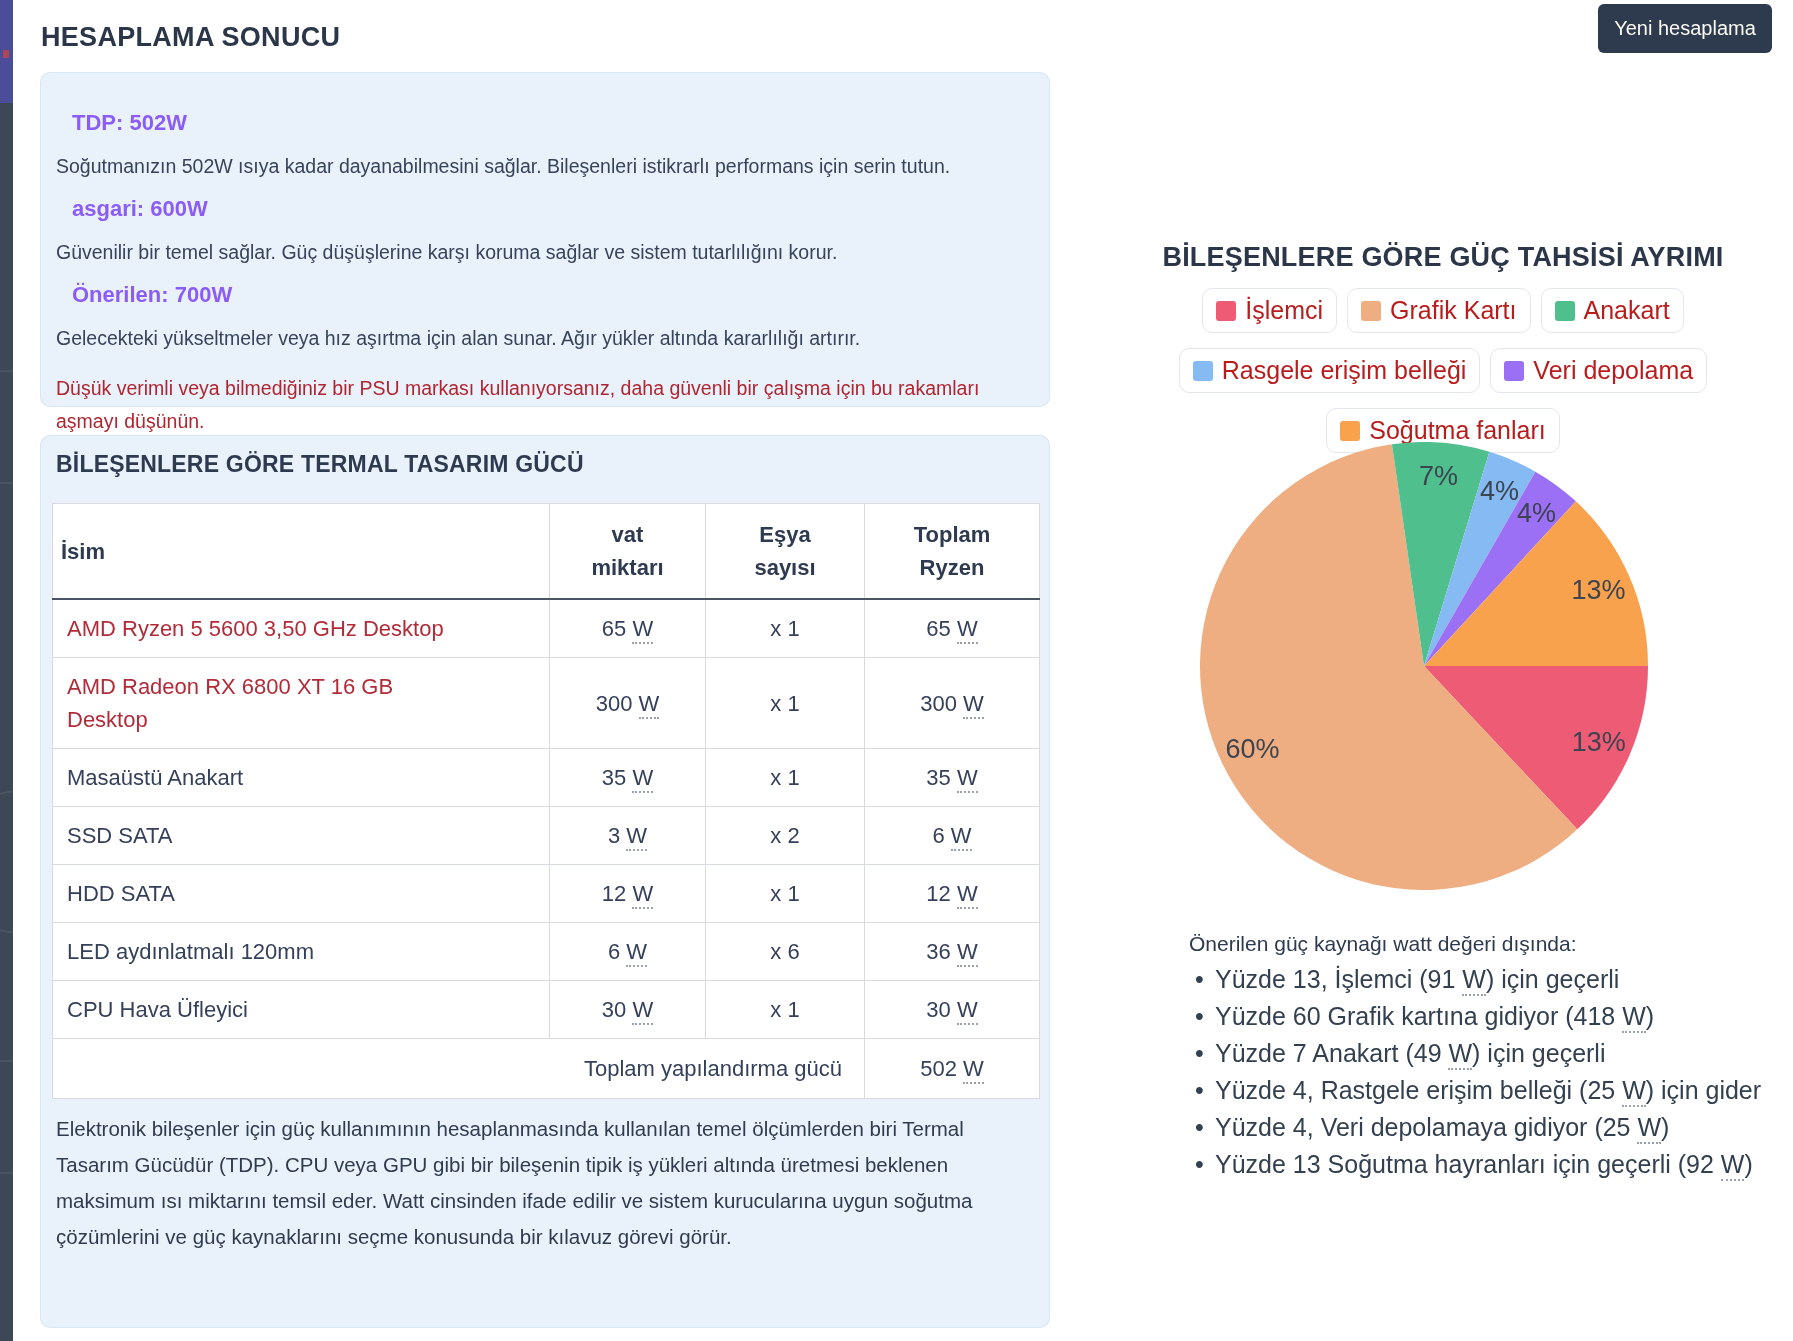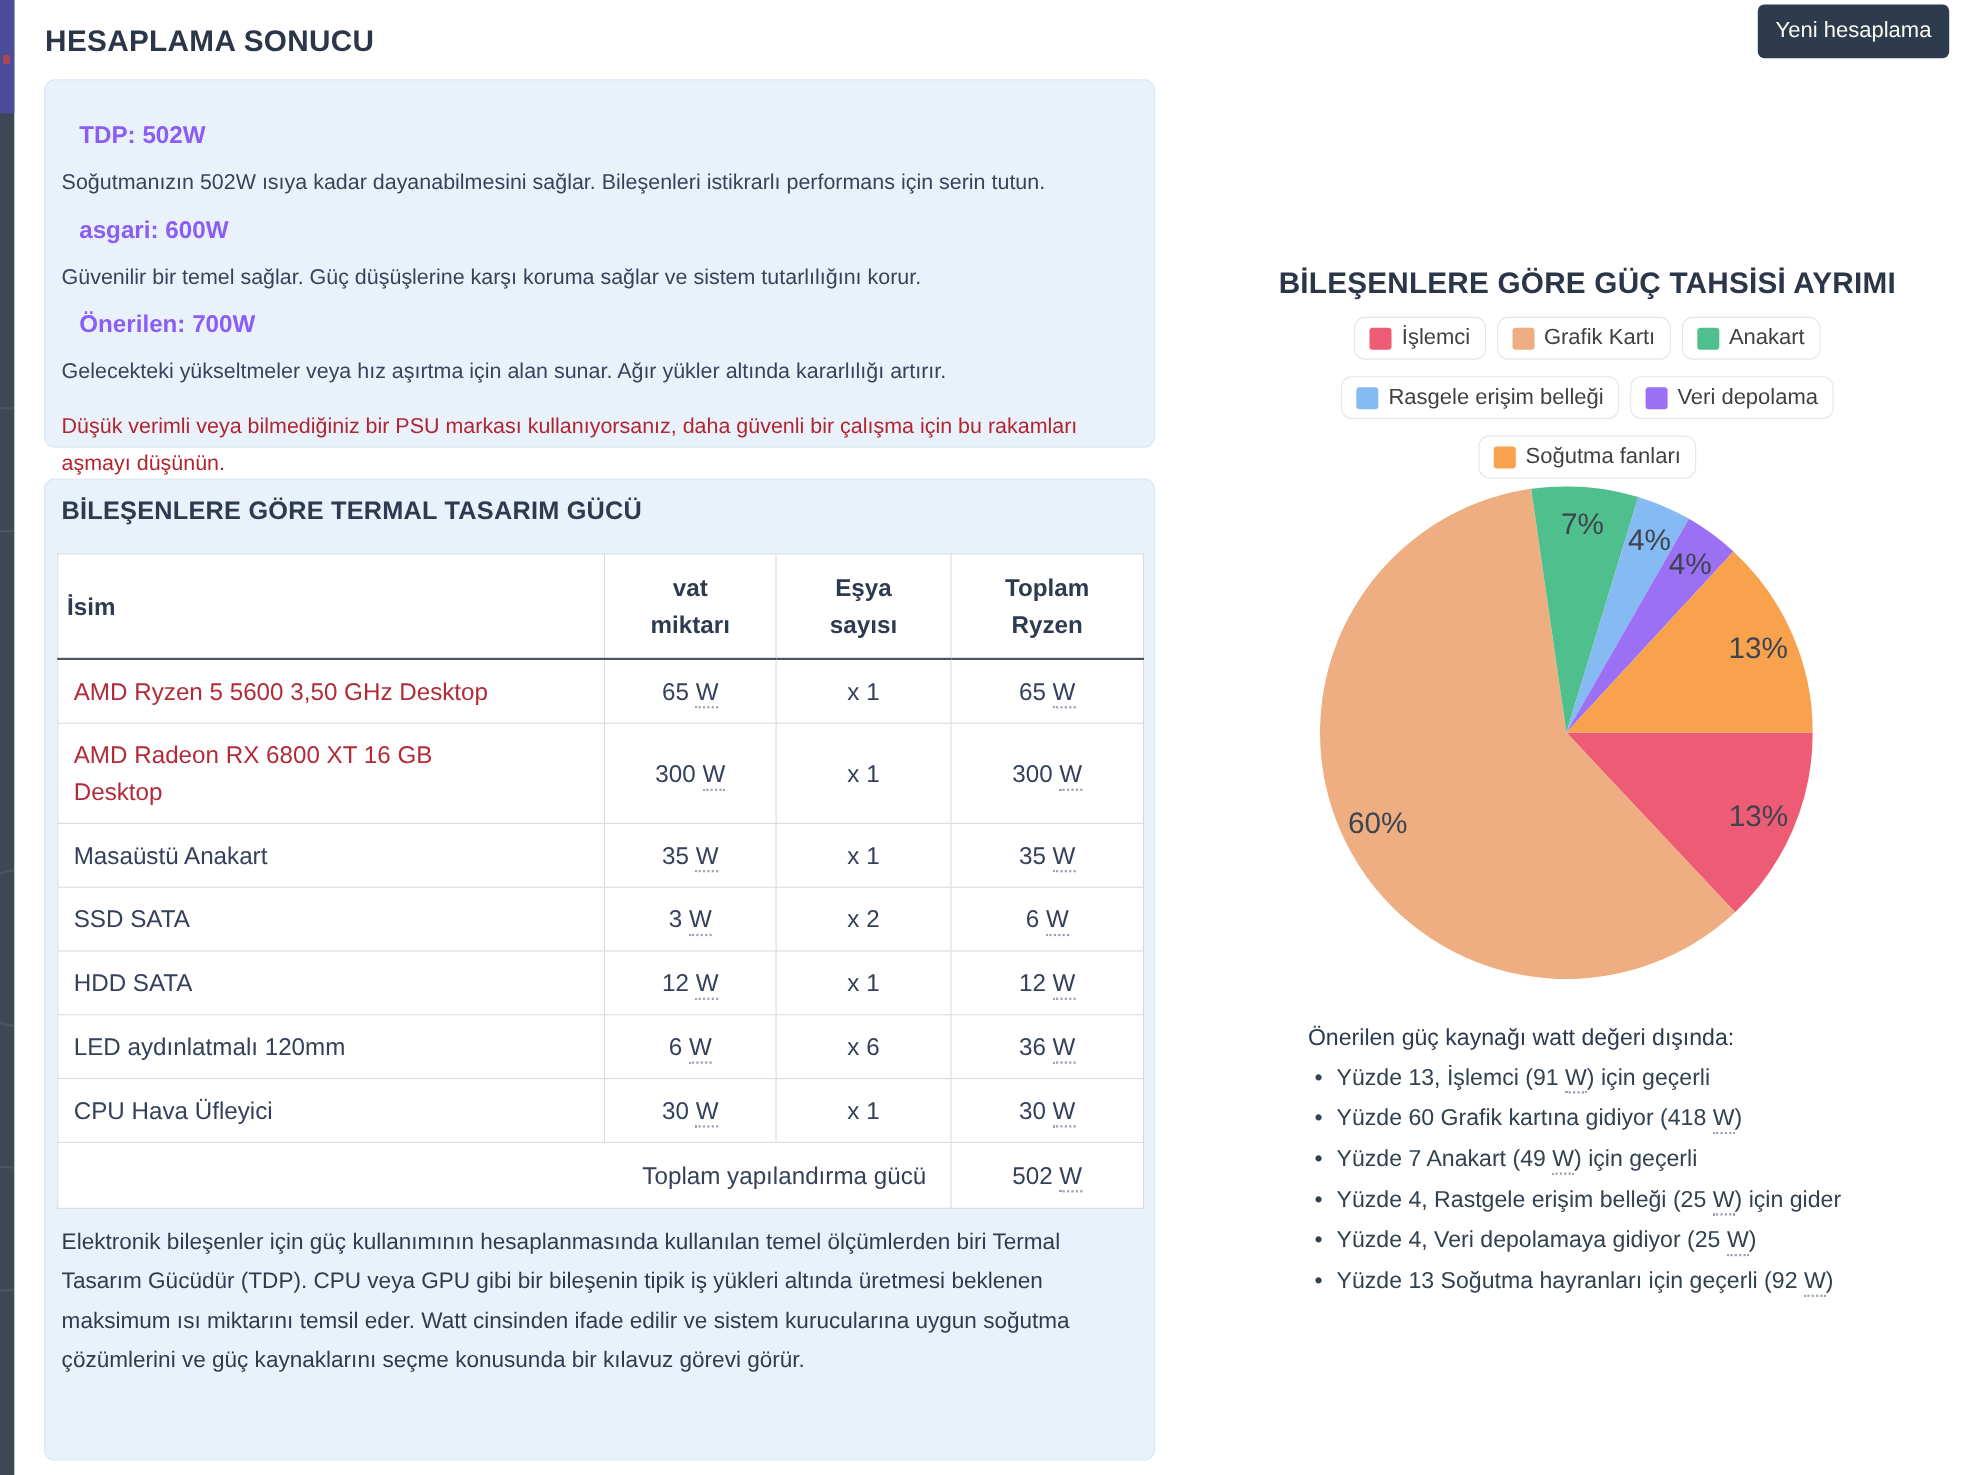--- a/index.html
+++ b/index.html
@@ -46,28 +46,28 @@
   table.tdp tr.footer td{padding:13px 14px;}
   table.tdp tr.footer td.flabel{text-align:right;padding-right:22px;border-right:1px solid #d7dbe1;}
   .w{border-bottom:2px dotted #99a2ad;padding-bottom:1px;}
   .table-desc{margin:12px 0 0 4px;width:968px;font-size:20.5px;line-height:36px;color:#2f3b4e;}
   
   .chart-title{position:absolute;left:1093px;top:242px;width:700px;text-align:center;
     font-size:27px;font-weight:800;color:#2b3648;letter-spacing:.2px;}
   .legend{position:absolute;left:1093px;top:288px;width:700px;display:flex;flex-direction:column;gap:15px;align-items:center;}
   .legend-row{display:flex;gap:10px;justify-content:center;}
   .legend-chip{display:flex;align-items:center;gap:9px;background:#ffffff;border:1px solid #e3e6ee;
-    border-radius:10px;padding:7px 13px;font-size:20px;color:#404040;cursor:pointer;}
+    border-radius:10px;padding:7px 13px;font-size:25px;color:#b91c1c;cursor:pointer;}
   .legend-swatch{width:20px;height:20px;border-radius:3px;flex:0 0 auto;}
   .pie-wrap{position:absolute;left:1200px;top:442px;width:448px;height:448px;}
   .pie-label{font-size:27px;fill:#3d4450;font-family:"Liberation Sans",sans-serif;}
   
   .breakdown-heading{position:absolute;left:1189px;top:932px;font-size:21px;color:#2e3a4e;}
   ul.breakdown{position:absolute;left:1189px;top:968px;margin:0;padding:0;list-style:none;}
-  ul.breakdown li{font-size:21px;line-height:23px;color:#33404f;margin:0 0 14px 0;padding-left:26px;position:relative;}
+  ul.breakdown li{font-size:25px;line-height:23px;color:#33404f;margin:0 0 14px 0;padding-left:26px;position:relative;}
   ul.breakdown li::before{content:"•";position:absolute;left:6px;top:0;color:#33404f;}
 </style>
 </head>
 <body>
 
 <div class="bg-strip">
   <div class="ring" style="top:370px"></div>
   <div class="ring" style="top:790px;width:140px;height:140px"></div>
   <div class="ring" style="top:1060px"></div>
   <div class="strip-top"></div>

